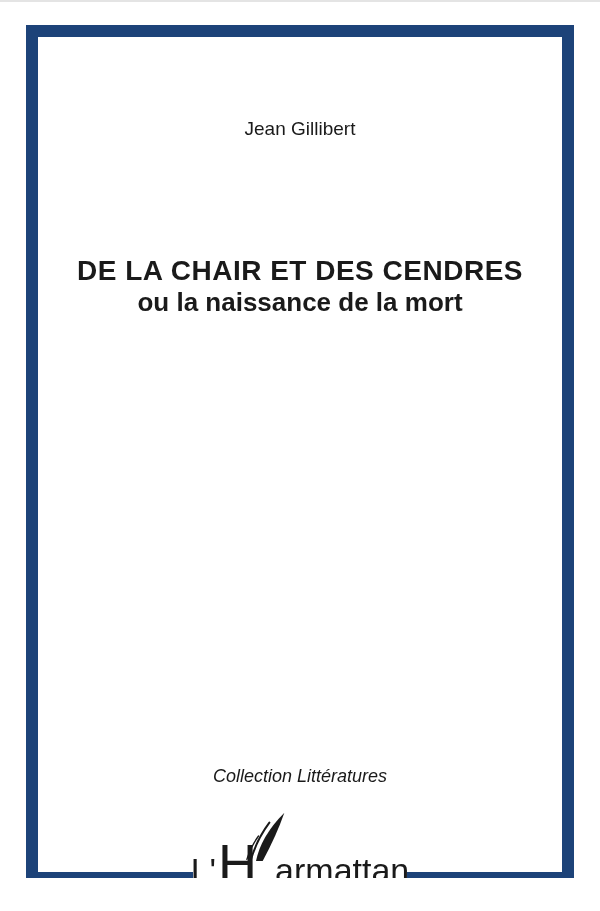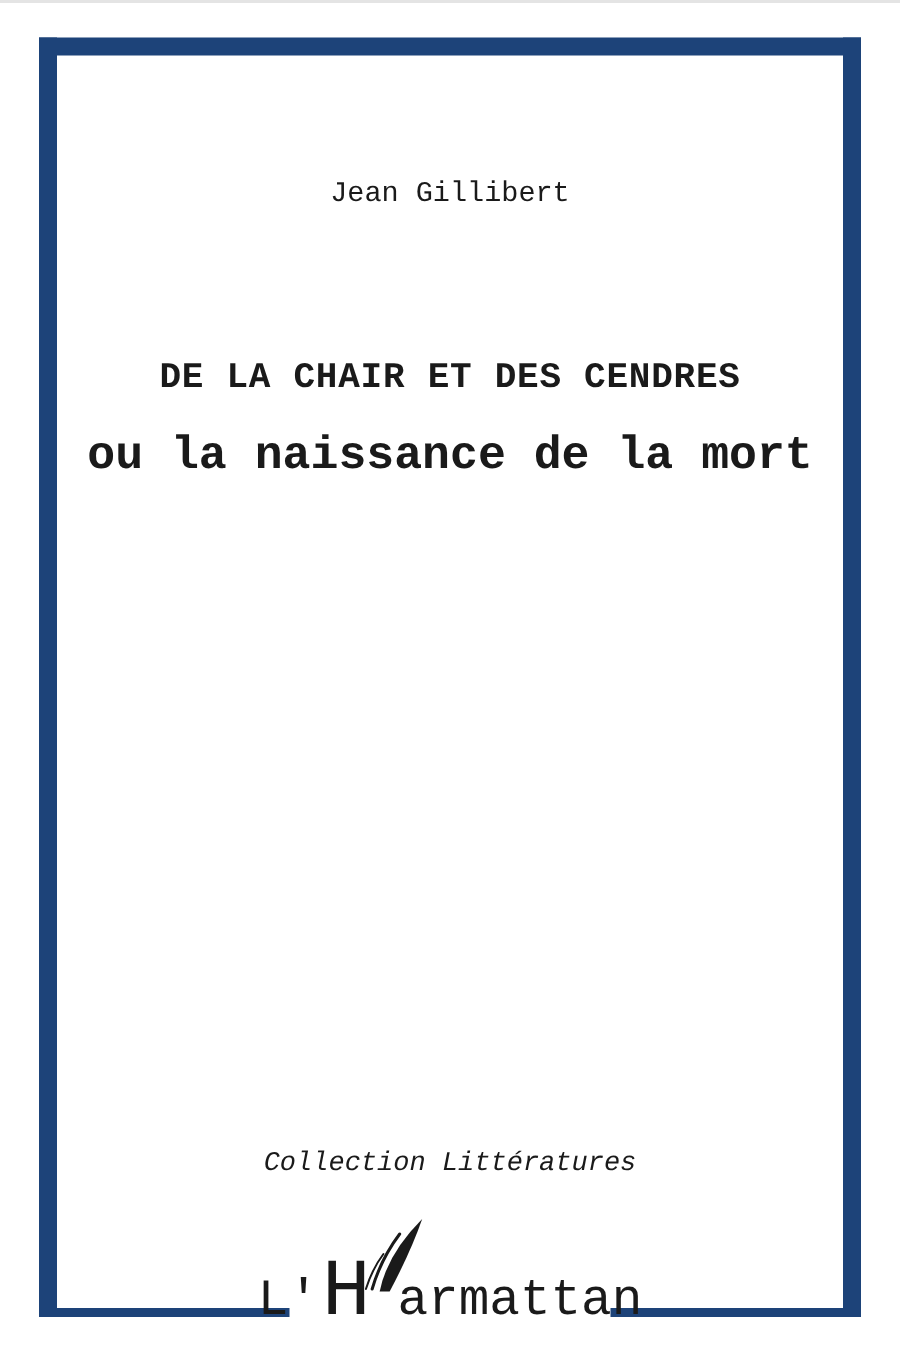--- a/index.html
+++ b/index.html
@@ -6,21 +6,21 @@
     --frame-blue:#1d4379;
     --text-color:#1a1a1a;
     --paper:#ffffff;
   }
   html,body{margin:0;padding:0;background:#ffffff;}
   .cover{
     position:relative;
     width:600px;height:878px;
     background:var(--paper);
     overflow:hidden;
-    font-family:Liberation Mono, monospace;
+    font-family:Liberation Sans, sans-serif;
     color:var(--text-color);
   }
   .scan-edge{
     position:absolute;top:0;left:0;width:600px;height:2px;
     background:#e4e4e4;
   }
   .frame{
     position:absolute;left:26px;top:25px;width:548px;height:861px;
     border-top:12px solid var(--frame-blue);
     border-left:12px solid var(--frame-blue);
@@ -32,22 +32,22 @@
     background:var(--frame-blue);
   }
   .bottom-bar.left{left:26px;width:167px;}
   .bottom-bar.right{left:407px;width:167px;}
 
   .centered{
     position:absolute;left:0;width:600px;
     text-align:center;line-height:1.1;
   }
   .author{top:119px;font-size:19px;font-weight:normal;}
-  .title{top:240px;font-size:24px;font-weight:bold;letter-spacing:0.5px;}
-  .subtitle{top:288px;font-size:31px;font-weight:bold;}
+  .title{top:256px;font-size:28px;font-weight:bold;letter-spacing:0.5px;}
+  .subtitle{top:288px;font-size:26px;font-weight:bold;}
   .genre{top:336px;font-size:23px;font-weight:bold;}
   .collection{top:767px;font-size:18px;font-style:italic;}
 
   .publisher{
     position:absolute;top:836px;left:50%;
     transform:translateX(-50%);
     display:inline-flex;align-items:baseline;
     white-space:nowrap;
     color:var(--text-color);
   }

